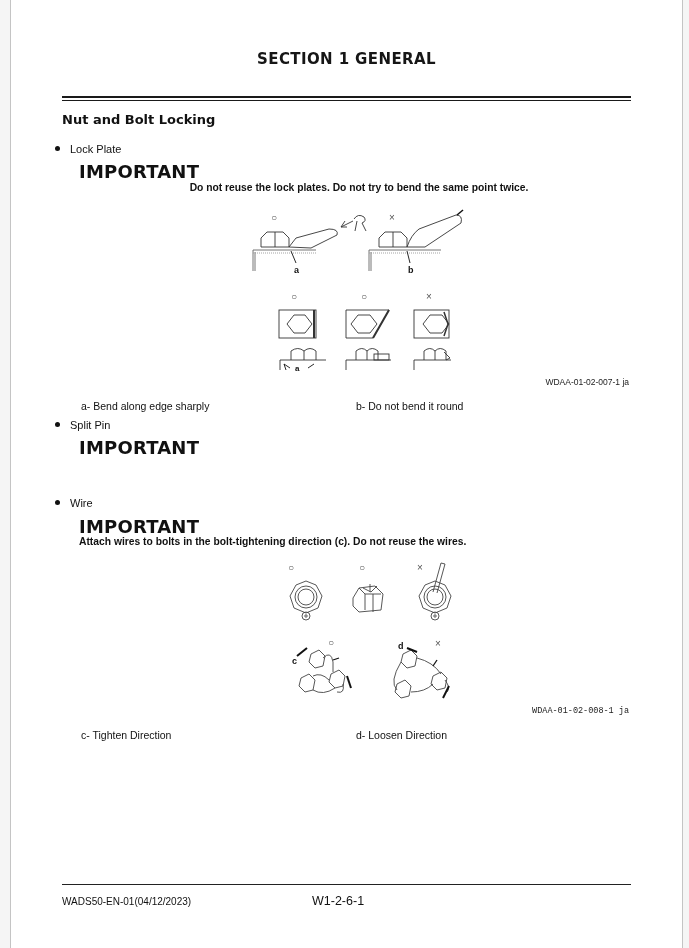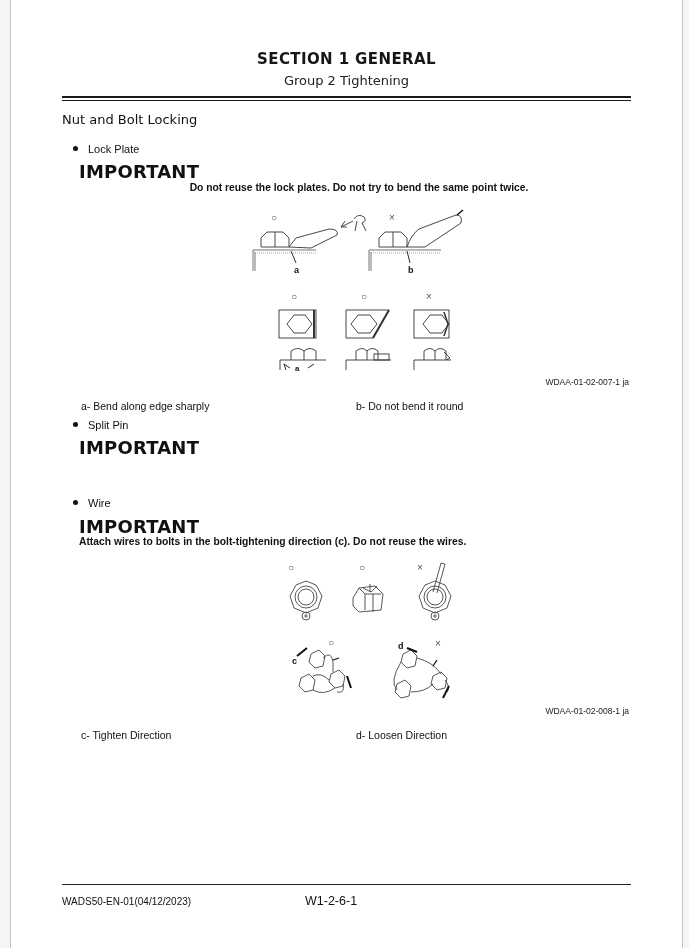--- a/index.html
+++ b/index.html
@@ -20,43 +20,42 @@
     font-weight: bold; font-size: 15px; letter-spacing: 0.4px;
     font-family: "DejaVu Sans", sans-serif; color: #161616;
   }
   .group-title {
     left: 0; width: 100%; top: 73px; text-align: center; font-size: 13px;
     font-family: "DejaVu Sans", sans-serif; color: #222;
   }
   .dbl { left: 51px; width: 569px; height: 1px; background: #1a1a1a; }
   .dbl.t1 { top: 96px; height: 2px; }
   .dbl.t2 { top: 100px; }
-  .h-sub { left: 51px; top: 112px; font-weight: normal; font-size: 13px;
+  .h-sub { left: 51px; top: 112px; font-weight: bold; font-size: 13px;
            font-family: "DejaVu Sans", sans-serif; }
-  .bullet { left: 62px; font-size: 11px; text-align: center; }
+  .bullet { left: 44px; font-size: 11px; text-align: center; }
   .bullet .dot { display: inline-block; width: 5px; height: 5px; border-radius: 50%;
                  background: #111; margin-right: 10px; vertical-align: 2px; }
   .important { left: 68px; font-weight: bold; font-size: 18px; letter-spacing: 0.2px;
                font-family: "DejaVu Sans", sans-serif; }
   .note { left: 68px; width: 560px; font-weight: bold; font-size: 10.3px; line-height: 13px; }
   .figcode { right: 53px; font-size: 8.5px; color: #222; }
   .legend { font-size: 10.5px; color: #111; }
   .foot-line { left: 51px; width: 569px; top: 884px; height: 1px; background: #222; }
   .foot-left { left: 51px; top: 896px; font-size: 10px; }
-  .foot-center { left: 294px; top: 894px; font-size: 12.5px; }
+  .foot-center { left: 301px; top: 894px; font-size: 12.5px; }
   svg { position: absolute; overflow: visible; }
   svg text { font-family: "Liberation Sans", sans-serif; }
 </style>
 </head>
 <body>
 
 <div class="page">
 
   <div class="abs section-title">SECTION 1 GENERAL</div>
-  <div class="abs group-title">Group 2 Tightening</div>
   <div class="abs dbl t1"></div>
   <div class="abs dbl t2"></div>
 
   <div class="abs h-sub">Nut and Bolt Locking</div>
 
   <div class="abs bullet" style="top:143px;">
     <span class="dot"></span><span>Lock Plate</span>
   </div>
   <div class="abs important" style="top:161px;">IMPORTANT</div>
   <div class="abs note" style="top:181px;text-align:center;">Do not reuse the lock plates. Do not try to bend the same point twice.</div>
@@ -175,20 +174,20 @@
       <path d="M114 52 L122 48 L128 54 L126 64 L118 66 L112 60 Z"></path>
       <path d="M150 44 L158 40 L164 46 L162 56 L154 58 L148 52 Z"></path>
       <path d="M118 30 Q106 50 114 58 M128 60 Q142 60 150 52 M134 26 Q150 30 158 42 M162 48 Q168 56 164 60"></path>
       <path d="M150 34 L154 28" stroke="#111" stroke-width="1.3"></path>
       <path d="M124 16 L134 20" stroke="#111" stroke-width="2"></path>
       <path d="M160 66 L166 54" stroke="#111" stroke-width="2"></path>
       <text x="115" y="17" font-size="9" font-weight="bold" fill="#111" stroke="none">d</text>
     </g>
   </svg>
 
-  <div class="abs figcode" style="top:706px;">WDAA-01-02-008-1 ja</div>
+  <div class="abs figcode" style="top:706px;font-family:Liberation Mono, monospace;">WDAA-01-02-008-1 ja</div>
   <div class="abs legend" style="left:70px; top:729px;">c- Tighten Direction</div>
   <div class="abs legend" style="left:345px; top:729px;">d- Loosen Direction</div>
 
   <div class="abs foot-line"></div>
   <div class="abs foot-left">WADS50-EN-01(04/12/2023)</div>
   <div class="abs foot-center">W1-2-6-1</div>
 </div>
 
 </body></html>

